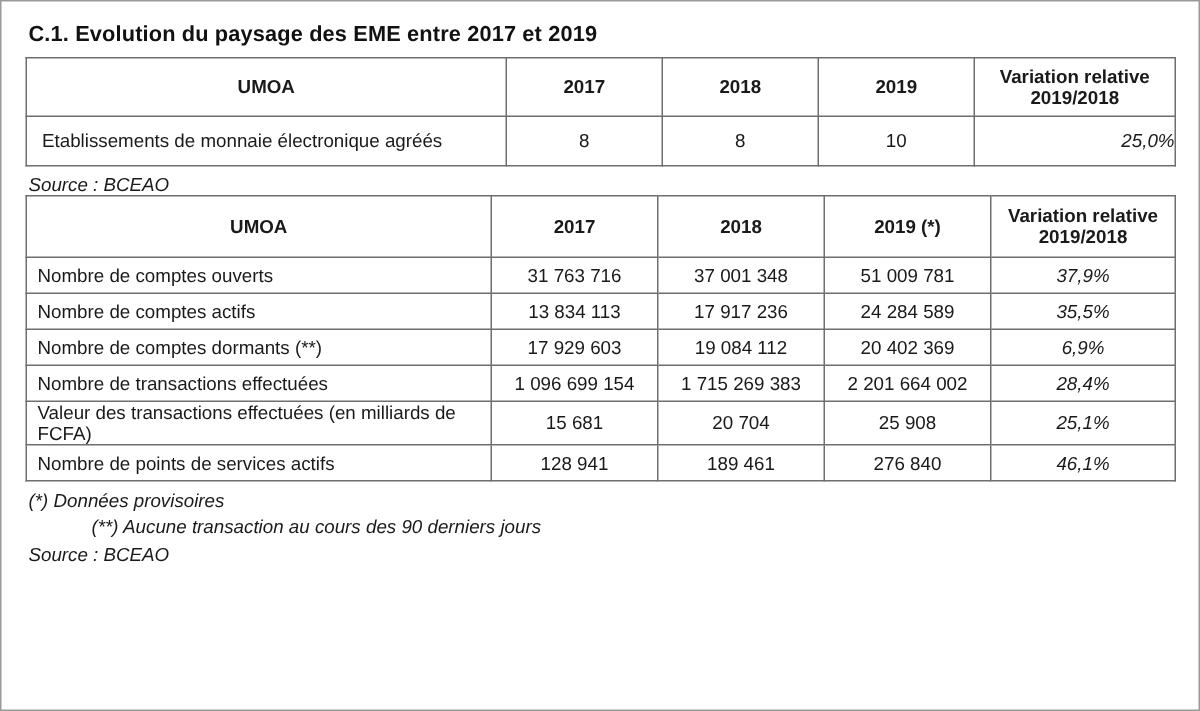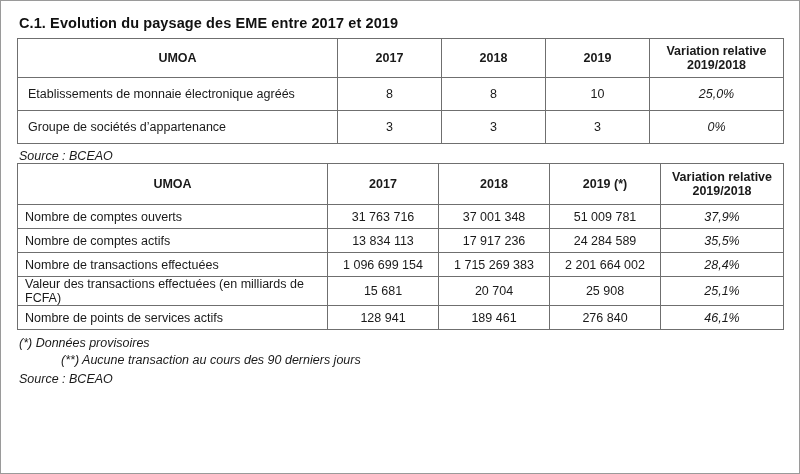--- a/index.html
+++ b/index.html
@@ -57,21 +57,21 @@
     vertical-align: middle;
   }
   table.t1 td.label {
     text-align: left;
     padding-left: 10px;
   }
   table.t1 td.num {
     text-align: center;
   }
   table.t1 td.var {
-    text-align: center;
+    text-align: right;
     font-style: italic;
   }
   
   table.t2 th {
     font-size: 12.5px;
     font-weight: bold;
     text-align: center;
     height: 40px;
     line-height: 1.15;
     vertical-align: middle;
@@ -135,27 +135,20 @@
       </tr>
     </thead>
     <tbody>
       <tr>
         <td class="label">Etablissements de monnaie électronique agréés</td>
         <td class="num">8</td>
         <td class="num">8</td>
         <td class="num">10</td>
         <td class="var">25,0%</td>
       </tr>
-      <tr>
-        <td class="label">Groupe de sociétés d’appartenance</td>
-        <td class="num">3</td>
-        <td class="num">3</td>
-        <td class="num">3</td>
-        <td class="var">0%</td>
-      </tr>
     </tbody>
   </table>
 
   <div class="source">Source : BCEAO</div>
 
 
   <table class="t2">
     <colgroup>
       <col style="width:310px">
       <col style="width:111px">
@@ -184,20 +177,27 @@
         <td class="var">37,9%</td>
       </tr>
       <tr>
         <td class="label">Nombre de comptes actifs</td>
         <td class="num">13 834 113</td>
         <td class="num">17 917 236</td>
         <td class="num">24 284 589</td>
         <td class="var">35,5%</td>
       </tr>
       <tr>
+        <td class="label">Nombre de comptes dormants (**)</td>
+        <td class="num">17 929 603</td>
+        <td class="num">19 084 112</td>
+        <td class="num">20 402 369</td>
+        <td class="var">6,9%</td>
+      </tr>
+      <tr>
         <td class="label">Nombre de transactions effectuées</td>
         <td class="num">1 096 699 154</td>
         <td class="num">1 715 269 383</td>
         <td class="num">2 201 664 002</td>
         <td class="var">28,4%</td>
       </tr>
       <tr>
         <td class="label">Valeur des transactions effectuées (en milliards de FCFA)</td>
         <td class="num">15 681</td>
         <td class="num">20 704</td>

